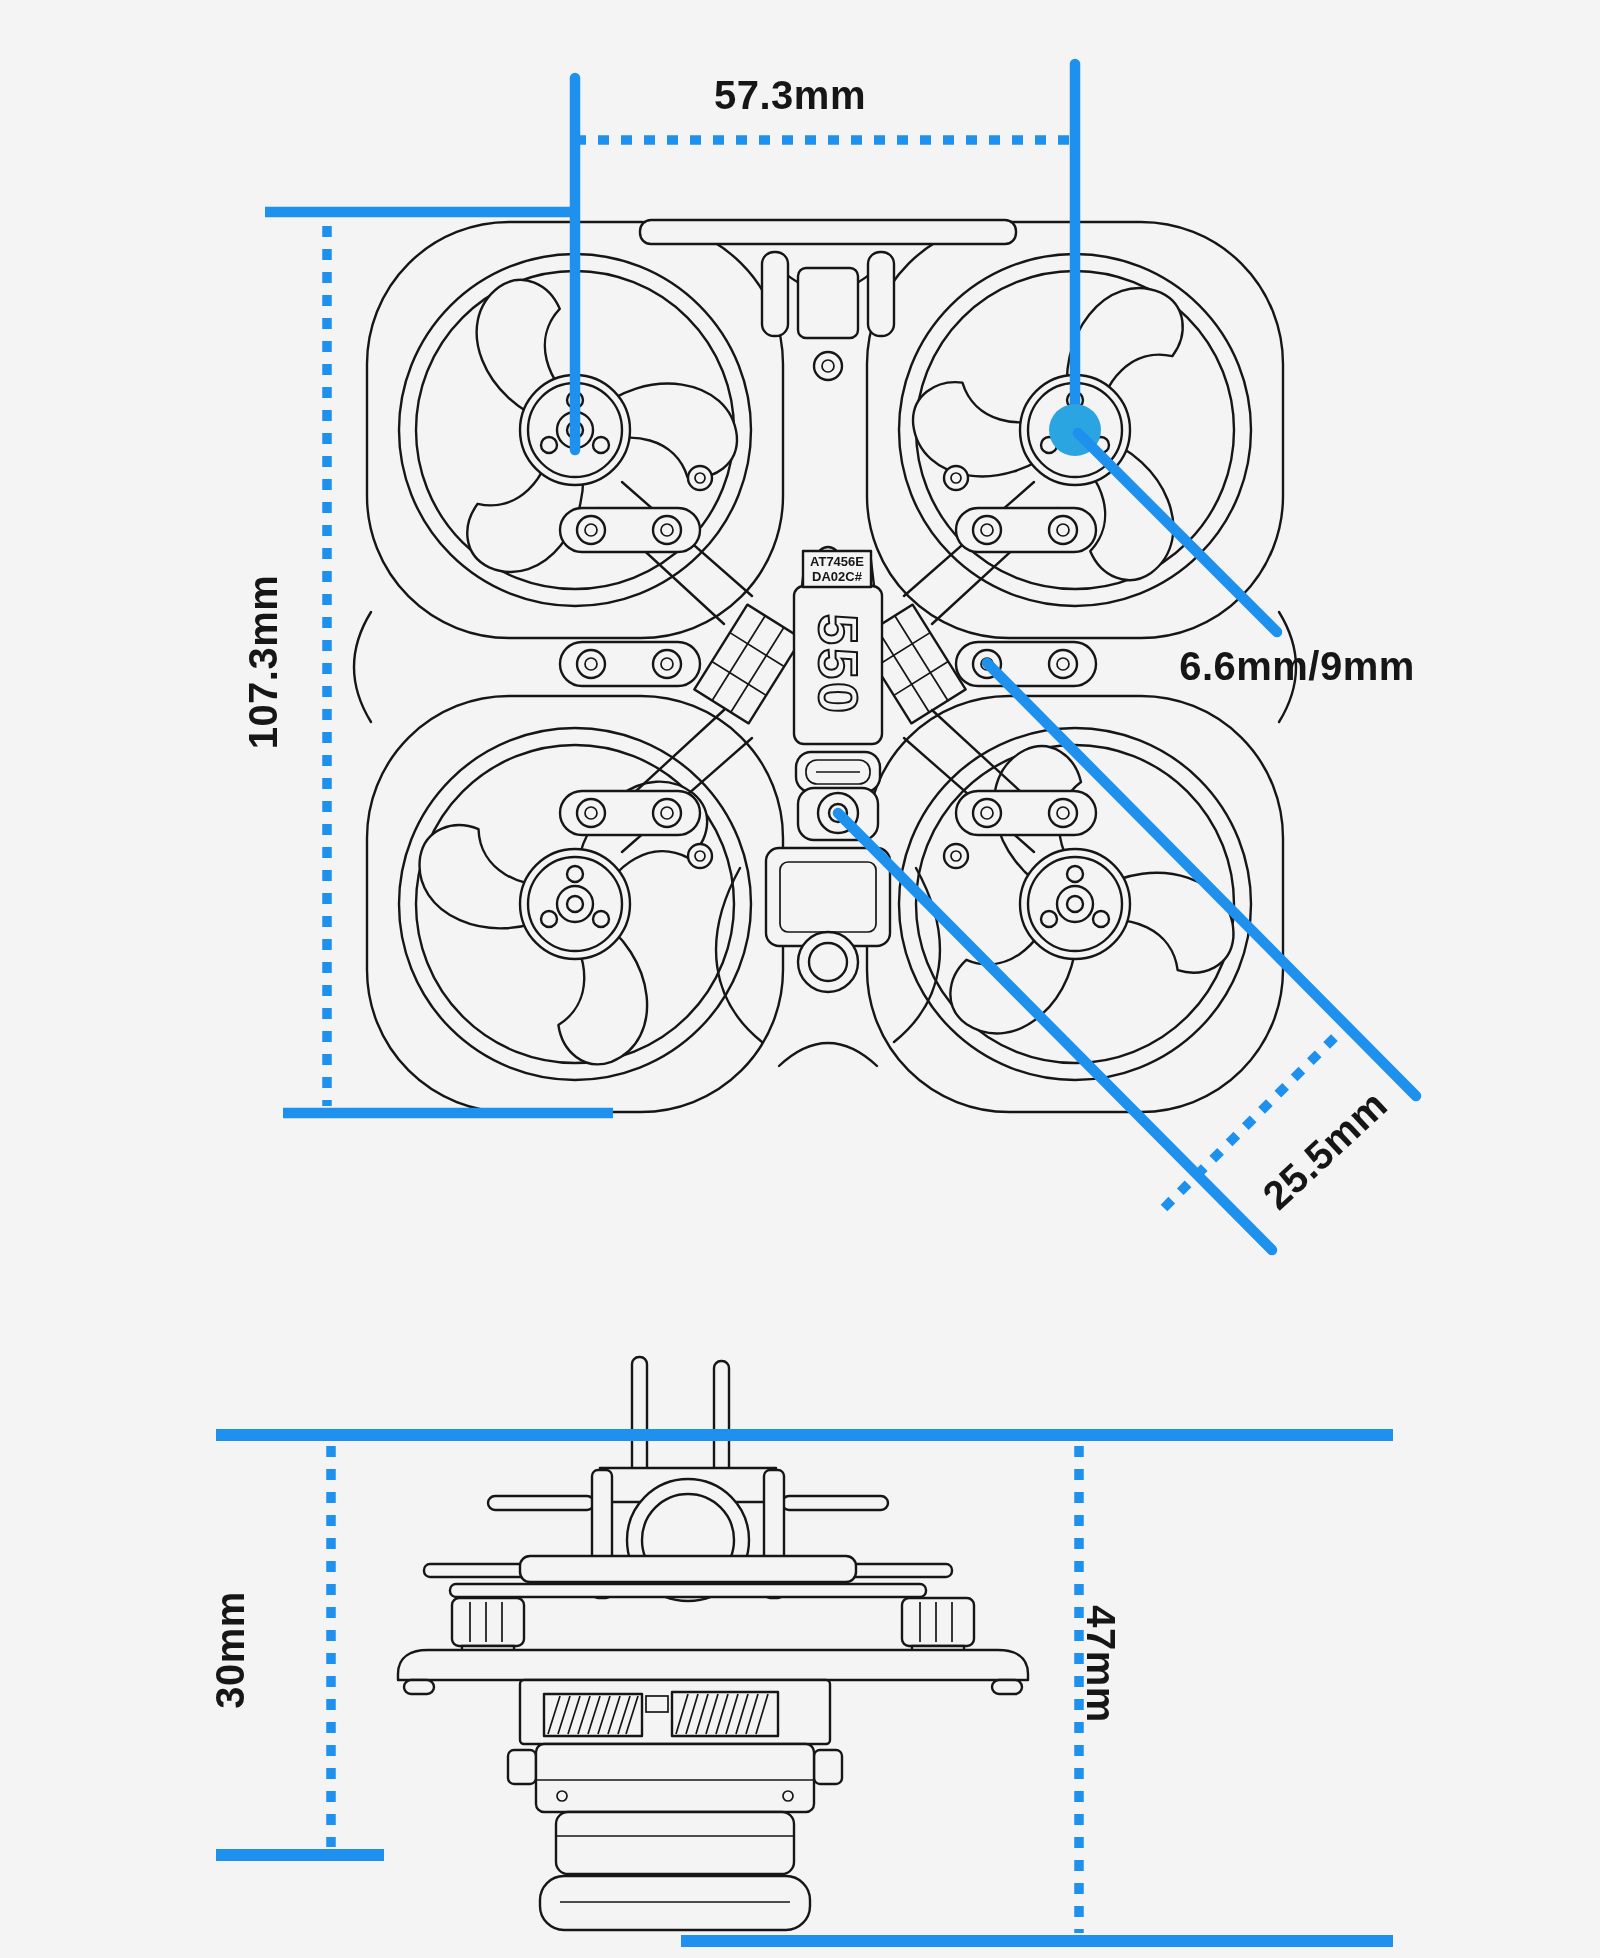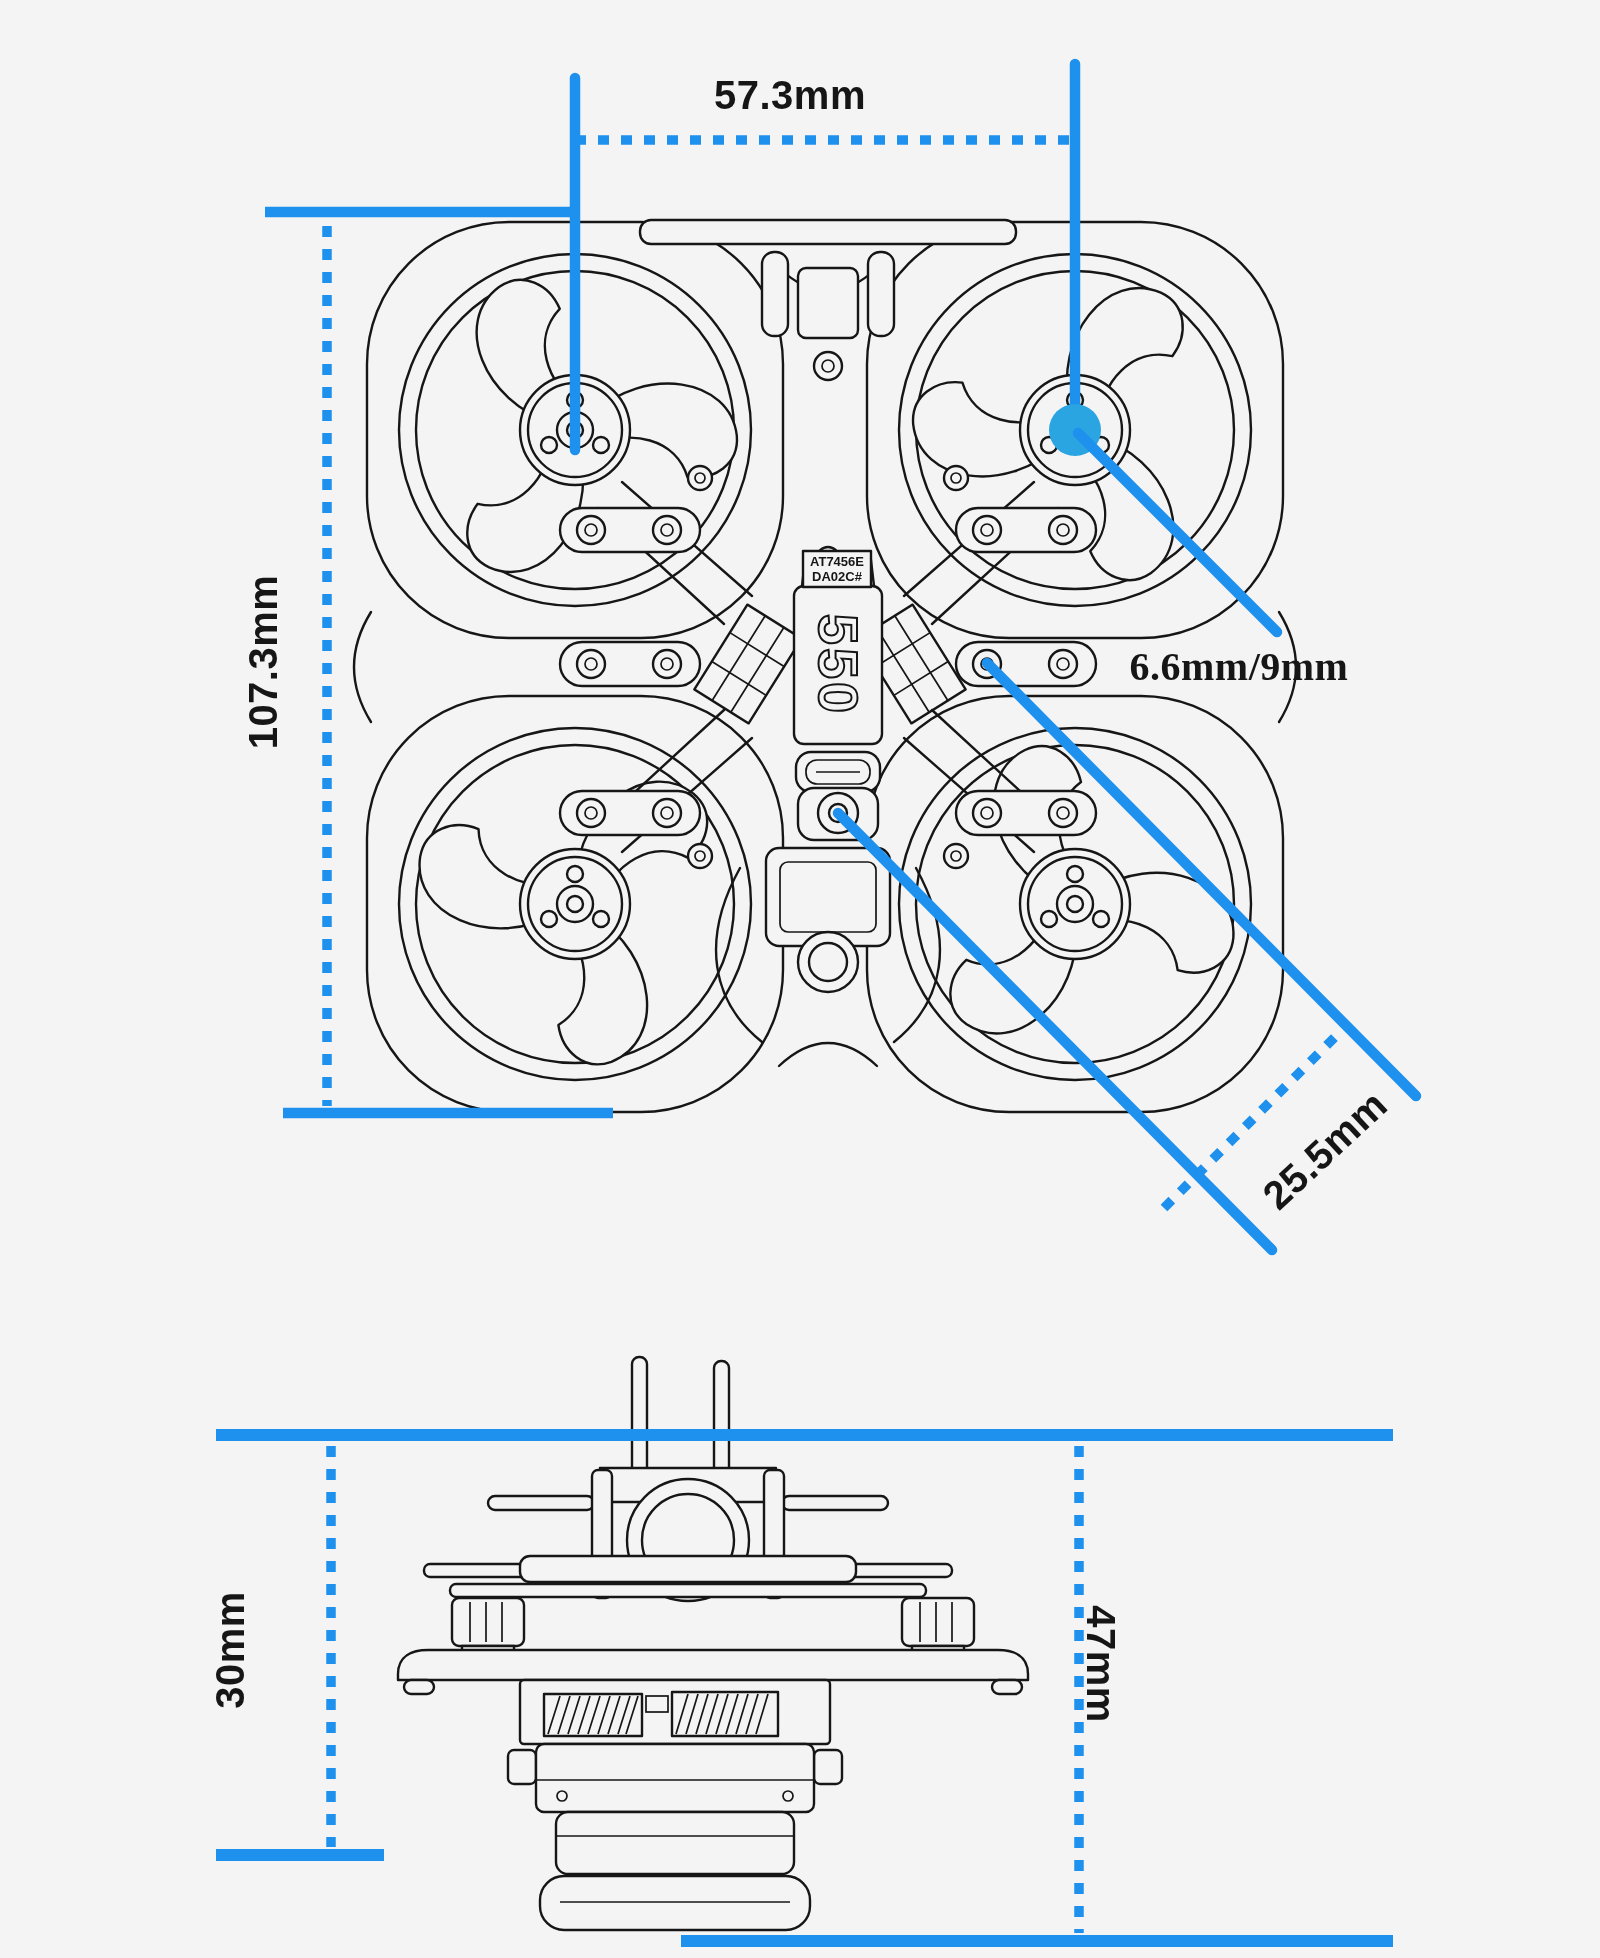--- a/index.html
+++ b/index.html
@@ -233,20 +233,20 @@
     <line class="solid thick" x1="216" y1="1855" x2="384" y2="1855"></line>
     <line class="dotted" x1="1079" y1="1446" x2="1079" y2="1933"></line>
     <line class="solid thick" x1="681" y1="1941" x2="1393" y2="1941"></line>
   </g>
 </svg>
 
   <div class="dim" style="left:790px;top:95px;">57.3mm</div>
 
   <div class="dim" style="left:263px;top:662px;--rot:-90deg;">107.3mm</div>
 
-  <div class="dim" style="left:1239px;top:666px;font-family:Liberation Serif, serif;">6.6mm/9mm</div>
+  <div class="dim" style="left:1297px;top:666px;">6.6mm/9mm</div>
 
   <div class="dim" style="left:1325px;top:1150px;--rot:-43deg;">25.5mm</div>
 
   <div class="dim" style="left:230px;top:1650px;--rot:-90deg;">30mm</div>
 
   <div class="dim" style="left:1100px;top:1664px;--rot:90deg;">47mm</div>
 </div>
 
 </body></html>

